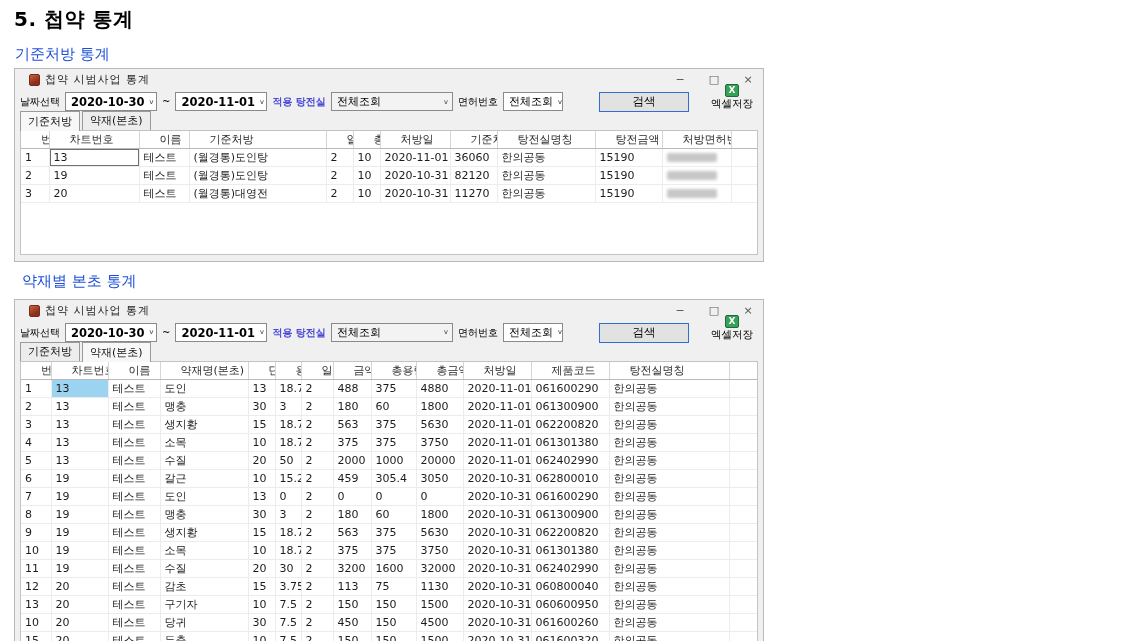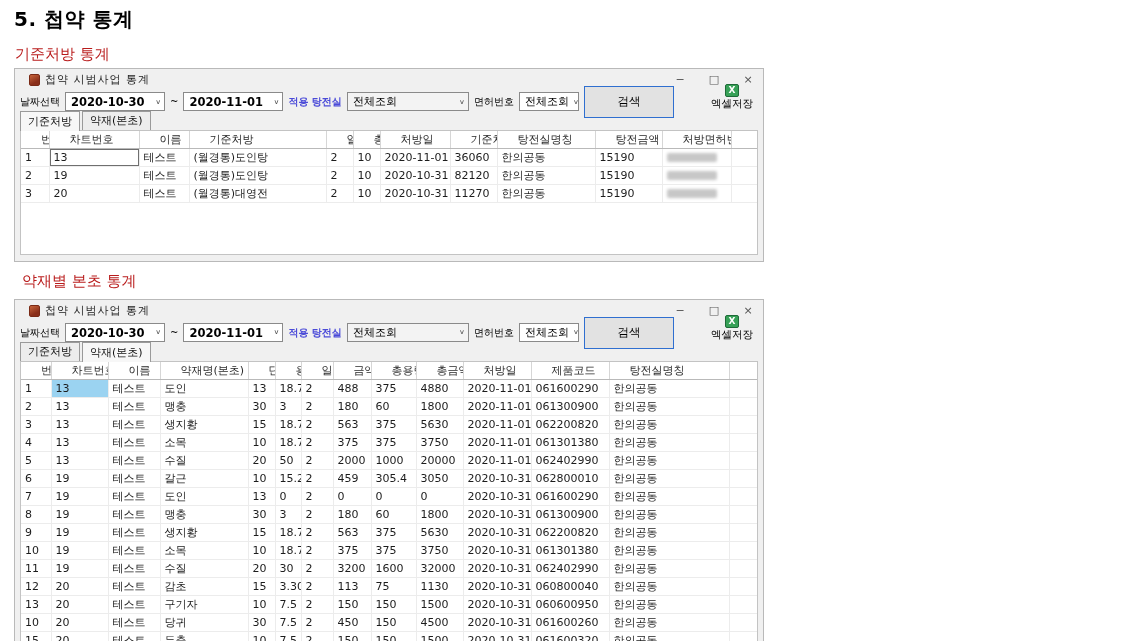--- a/index.html
+++ b/index.html
@@ -1,21 +1,21 @@
 <!DOCTYPE html>
 <html><head>
 <meta charset="utf-8">
 <style>
   html,body{margin:0;padding:0;}
   body{
     width:1144px;height:641px;position:relative;overflow:hidden;
     background:#ffffff;font-family:"DejaVu Sans",sans-serif;color:#000;
   }
   .doc-title{position:absolute;left:14px;top:6px;font-size:20px;font-weight:bold;letter-spacing:0.5px;}
-  .section-label{position:absolute;font-size:15px;color:#b91c1c;}
+  .section-label{position:absolute;font-size:15px;color:#1d4ed8;}
   #sec1{left:15px;top:45px;}
   #sec2{left:22px;top:272px;}
 
   
   .window{
     position:absolute;left:14px;width:750px;background:#f0f0f0;
     border:1px solid #b9b9b9;box-sizing:border-box;font-size:11px;
   }
   #win1{top:68px;height:194px;}
   #win2{top:299px;height:346px;}
@@ -26,26 +26,26 @@
   .title-text{font-size:11px;color:#1a1a1a;letter-spacing:1px;}
   .win-controls{margin-left:auto;display:flex;gap:22px;color:#555;}
   .win-btn{width:12px;text-align:center;font-size:11px;line-height:12px;cursor:default;}
 
   .toolbar{height:23px;display:flex;align-items:center;padding:0 5px;gap:5px;position:relative;}
   .lbl{font-size:10px;white-space:nowrap;}
   .accent{color:#4b4bd8;font-weight:bold;}
   .combo{background:#fff;border:1px solid #8a8a8a;height:19px;display:flex;align-items:center;
     padding:0 3px 0 5px;box-sizing:border-box;white-space:nowrap;}
   .combo .arrow{margin-left:auto;color:#555;font-size:8px;padding-left:4px;transform:scaleY(0.8);}
-  .combo.date{width:100px;}
+  .combo.date{width:92px;}
   .combo.date .val{font-weight:bold;font-size:11.5px;}
   .combo.wide{width:122px;background:#f3f3f3;}
   .combo.small{width:60px;}
-  .search-btn{width:90px;height:32px;background:#e2e2e2;border:1px solid #2f6fd0;
-    display:flex;align-items:center;justify-content:center;font-size:11.5px;box-sizing:border-box;}
+  .search-btn{width:90px;height:20px;background:#e2e2e2;border:1px solid #2f6fd0;
+    display:flex;align-items:center;justify-content:center;font-size:11.5px;box-sizing:border-box;margin-left:31px;}
   .excel{position:absolute;right:6px;top:-6px;display:flex;flex-direction:column;align-items:center;width:50px;line-height:1.1;}
   .excel-icon{width:14px;height:13px;background:#37a157;border:1px solid #1e6b38;border-radius:2px;
     color:#fff;font-size:9px;font-weight:bold;display:flex;align-items:center;justify-content:center;box-sizing:border-box;}
   .excel-label{font-size:10.5px;margin-top:1px;}
 
   .tabstrip{display:flex;padding:0 5px;gap:2px;height:17px;align-items:flex-end;position:relative;z-index:2;}
   .tab{border:1px solid #9a9a9a;border-bottom:none;padding:1px 7px 2px;background:#ededed;font-size:11px;color:#111;}
   .tab.active{background:#f7f7f7;padding-top:2px;margin-bottom:-1px;}
 
   .pane{position:absolute;left:5px;right:5px;top:61px;background:#fff;border:1px solid #c3c3c3;overflow:hidden;}
@@ -457,21 +457,21 @@
             <td>062402990</td>
             <td>한의공동</td>
             <td class="filler"></td>
           </tr>
           <tr>
             <td>12</td>
             <td>20</td>
             <td>테스트</td>
             <td>감초</td>
             <td>15</td>
-            <td>3.30</td>
+            <td>3.75</td>
             <td>2</td>
             <td>113</td>
             <td>75</td>
             <td>1130</td>
             <td>2020-10-31</td>
             <td>060800040</td>
             <td>한의공동</td>
             <td class="filler"></td>
           </tr>
           <tr>

